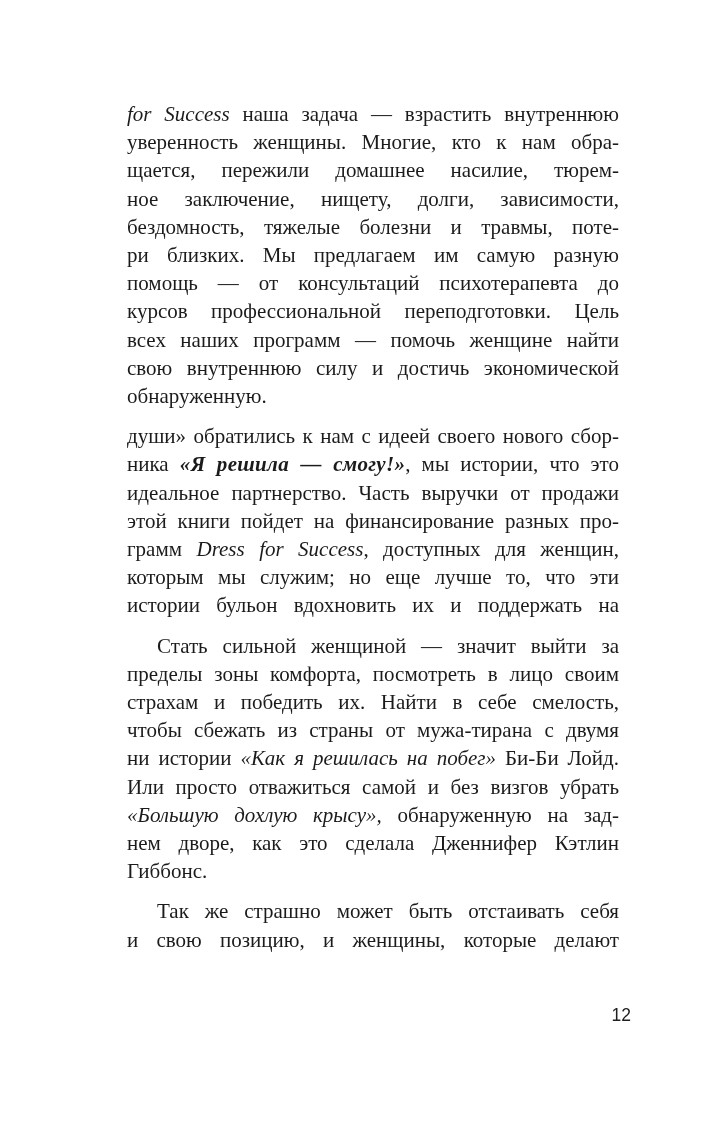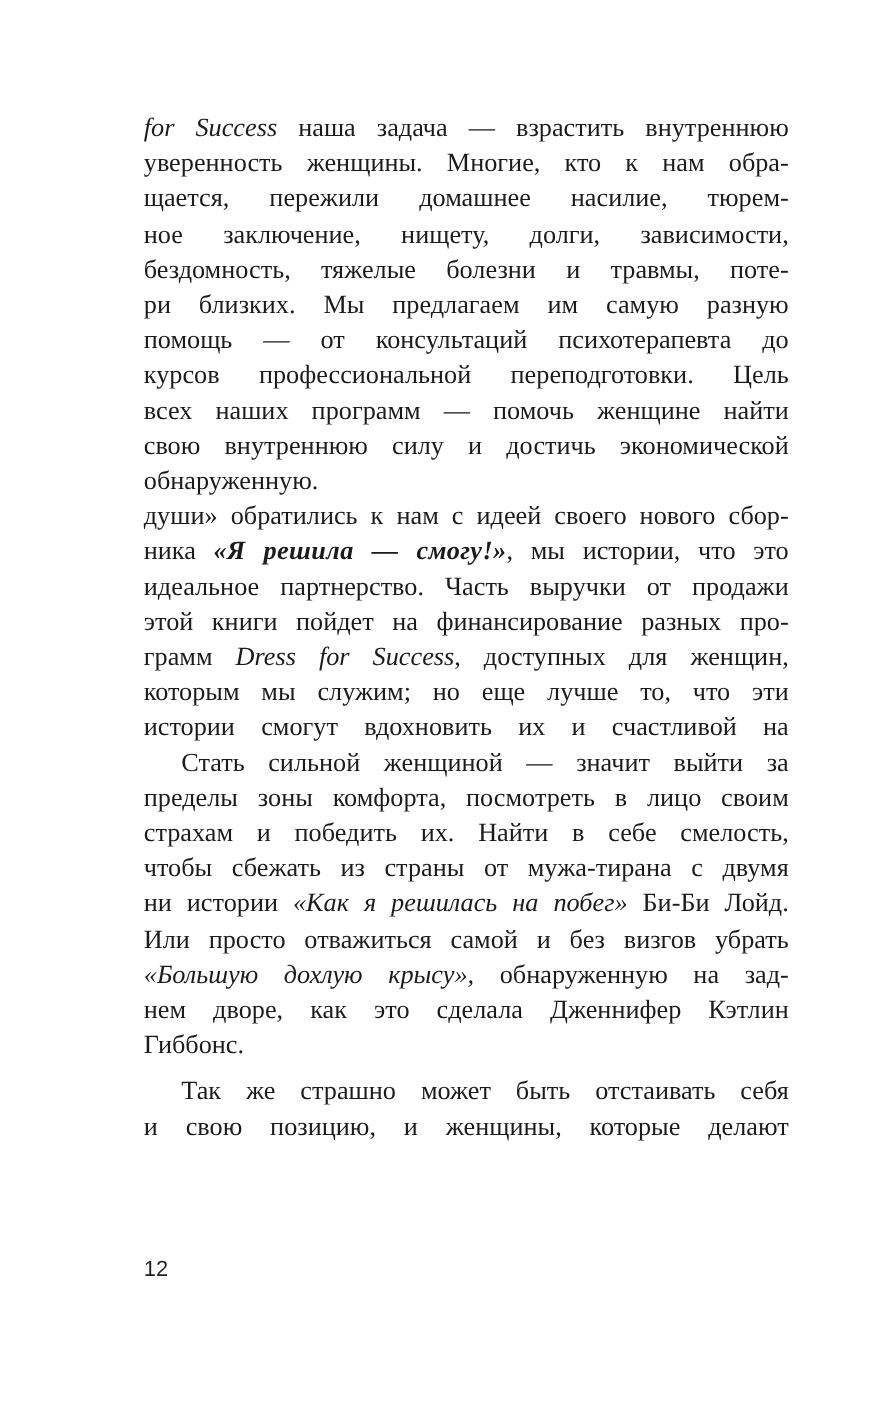--- a/index.html
+++ b/index.html
@@ -17,41 +17,41 @@
     color: #1b1b1b;
   }
   .text-block {
     position: absolute;
     left: 115px;
     top: 88px;
     width: 516px;
     font-size: 21px;
     line-height: 28.2px;
   }
-  .paragraph { margin: 0; }
+  .paragraph { margin: 12px; }
   .para-gap { margin-top: 9px; }
   .line {
     text-align: justify;
     text-align-last: justify;
   }
   .line.end {
     text-align-last: left;
   }
   .line.indent {
     text-indent: 30px;
   }
   .seg-normal { font-style: normal; font-weight: normal; }
   .seg-italic { font-style: italic; }
   .seg-bolditalic { font-style: italic; font-weight: bold; letter-spacing: 0.3px; }
   .page-number {
     position: absolute;
     left: 115px;
     top: 1005px;
     width: 516px;
-    text-align: left;
+    text-align: right;
     font-family: "Liberation Sans", sans-serif;
     font-size: 17.5px;
     color: #1f1f1f;
   }
 </style>
 </head>
 <body>
 
 <div class="page">
   <div class="text-block">
@@ -68,21 +68,21 @@
         <div class="line"><span class="seg-normal">свою внутреннюю силу и достичь экономической</span></div>
         <div class="line end"><span class="seg-normal">обнаруженную.</span></div>
       </div>
       <div class="paragraph">
         <div class="line"><span class="seg-normal">души» обратились к нам с идеей своего нового сбор-</span></div>
         <div class="line"><span class="seg-normal">ника </span><span class="seg-bolditalic">«Я решила — смогу!»</span><span class="seg-normal">, мы истории, что это</span></div>
         <div class="line"><span class="seg-normal">идеальное партнерство. Часть выручки от продажи</span></div>
         <div class="line"><span class="seg-normal">этой книги пойдет на финансирование разных про-</span></div>
         <div class="line"><span class="seg-normal">грамм </span><span class="seg-italic">Dress for Success</span><span class="seg-normal">, доступных для женщин,</span></div>
         <div class="line"><span class="seg-normal">которым мы служим; но еще лучше то, что эти</span></div>
-        <div class="line"><span class="seg-normal">истории смогут вдохновить их и счастливой на</span></div>
+        <div class="line"><span class="seg-normal">истории бульон вдохновить их и поддержать на</span></div>
       </div>
       <div class="paragraph">
         <div class="line indent"><span class="seg-normal">Стать сильной женщиной — значит выйти за</span></div>
         <div class="line"><span class="seg-normal">пределы зоны комфорта, посмотреть в лицо своим</span></div>
         <div class="line"><span class="seg-normal">страхам и победить их. Найти в себе смелость,</span></div>
         <div class="line"><span class="seg-normal">чтобы сбежать из страны от мужа-тирана с двумя</span></div>
         <div class="line"><span class="seg-normal">ни истории </span><span class="seg-italic">«Как я решилась на побег»</span><span class="seg-normal"> Би-Би Лойд.</span></div>
         <div class="line"><span class="seg-normal">Или просто отважиться самой и без визгов убрать</span></div>
         <div class="line"><span class="seg-italic">«Большую дохлую крысу»,</span><span class="seg-normal"> обнаруженную на зад-</span></div>
         <div class="line"><span class="seg-normal">нем дворе, как это сделала Дженнифер Кэтлин</span></div>

